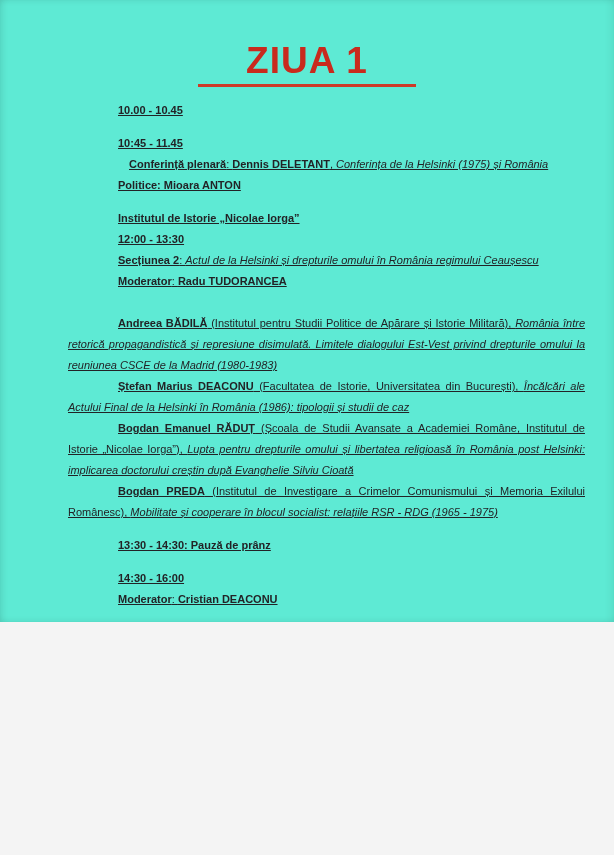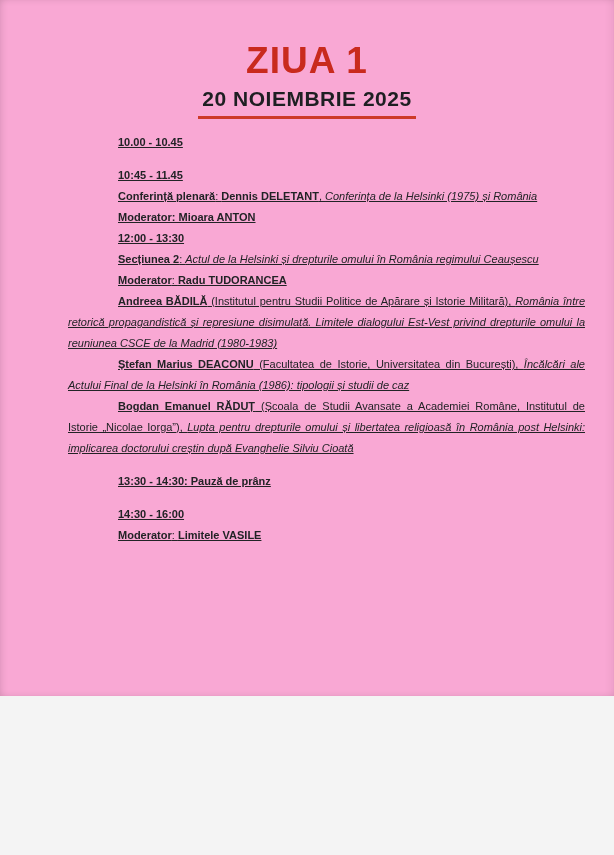--- a/index.html
+++ b/index.html
@@ -9,22 +9,22 @@
   }
   body {
     width: 614px;
     height: 855px;
     font-family: "Liberation Sans", sans-serif;
     overflow: hidden;
   }
   .page {
     position: relative;
     width: 614px;
-    height: 696px;
-    background: #f9a8d4;
+    height: 622px;
+    background: #5eead4;
     box-sizing: border-box;
     box-shadow:
       inset 7px 0 7px -5px rgba(0,0,0,0.10),
       inset -9px 0 10px -7px rgba(0,0,0,0.07),
       inset 0 5px 6px -4px rgba(0,0,0,0.08),
       inset 0 -5px 6px -4px rgba(0,0,0,0.08);
   }
   header {
     padding-top: 42px;
     text-align: center;
@@ -56,46 +56,47 @@
   }
   .blk {
     margin: 0 0 0 12px;
     font-size: 11px;
     line-height: 21px;
     text-indent: 50px;
     color: #222326;
     text-decoration: underline;
   }
   .blk.wide {
-    margin-left: 0;
+    margin-left: 11px;
     text-indent: 62px;
   }
   .para { text-align: justify; }
   .gap-lg { margin-top: 12px; }
-  .gap-sm { margin-top: 0; }
+  .gap-sm { margin-top: 21px; }
   .b { font-weight: bold; }
   .i { font-style: italic; }
 </style>
 </head>
 <body>
 
 <div class="page">
   <header>
     <h1 class="title">ZIUA 1</h1>
-    <div class="date">20 NOIEMBRIE 2025</div>
     <div class="rule"></div>
   </header>
   <main class="content">
       <p class="blk line"><span class="b ">10.00 - 10.45</span></p>
       <p class="blk line gap-lg"><span class="b ">10:45 - 11.45</span></p>
       <p class="blk para wide"><span class="b ">Conferință plenară</span><span class="">: </span><span class="b ">Dennis DELETANT</span><span class="">, </span><span class="i">Conferința de la Helsinki (1975) și România</span></p>
-      <p class="blk line"><span class="b ">Moderator: Mioara ANTON</span></p>
+      <p class="blk line"><span class="b ">Politice: Mioara ANTON</span></p>
+      <p class="blk line gap-lg"><span class="b ">Institutul de Istorie „Nicolae Iorga”</span></p>
       <p class="blk line"><span class="b ">12:00 - 13:30</span></p>
       <p class="blk para"><span class="b ">Secțiunea 2</span><span class="">: </span><span class="i">Actul de la Helsinki și drepturile omului în România regimului Ceaușescu</span></p>
       <p class="blk line"><span class="b ">Moderator</span><span class="">: </span><span class="b ">Radu TUDORANCEA</span></p>
       <p class="blk para gap-sm"><span class="b ">Andreea BĂDILĂ</span><span class=""> (Institutul pentru Studii Politice de Apărare și Istorie Militară), </span><span class="i">România între retorică propagandistică și represiune disimulată. Limitele dialogului Est-Vest privind drepturile omului la reuniunea CSCE de la Madrid (1980-1983)</span></p>
       <p class="blk para"><span class="b ">Ștefan Marius DEACONU</span><span class=""> (Facultatea de Istorie, Universitatea din București), </span><span class="i">Încălcări ale Actului Final de la Helsinki în România (1986): tipologii și studii de caz</span></p>
       <p class="blk para"><span class="b ">Bogdan Emanuel RĂDUȚ</span><span class=""> (Școala de Studii Avansate a Academiei Române, Institutul de Istorie „Nicolae Iorga”), </span><span class="i">Lupta pentru drepturile omului și libertatea religioasă în România post Helsinki: implicarea doctorului creștin după Evanghelie Silviu Cioată</span></p>
+      <p class="blk para"><span class="b ">Bogdan PREDA</span><span class=""> (Institutul de Investigare a Crimelor Comunismului și Memoria Exilului Românesc), </span><span class="i">Mobilitate și cooperare în blocul socialist: relațiile RSR - RDG (1965 - 1975)</span></p>
       <p class="blk line gap-lg"><span class="b ">13:30 - 14:30: Pauză de prânz</span></p>
       <p class="blk line gap-lg"><span class="b ">14:30 - 16:00</span></p>
-      <p class="blk line"><span class="b ">Moderator</span><span class="">: </span><span class="b ">Limitele VASILE</span></p>
+      <p class="blk line"><span class="b ">Moderator</span><span class="">: </span><span class="b ">Cristian DEACONU</span></p>
     </main>
 </div>
 
 </body></html>

